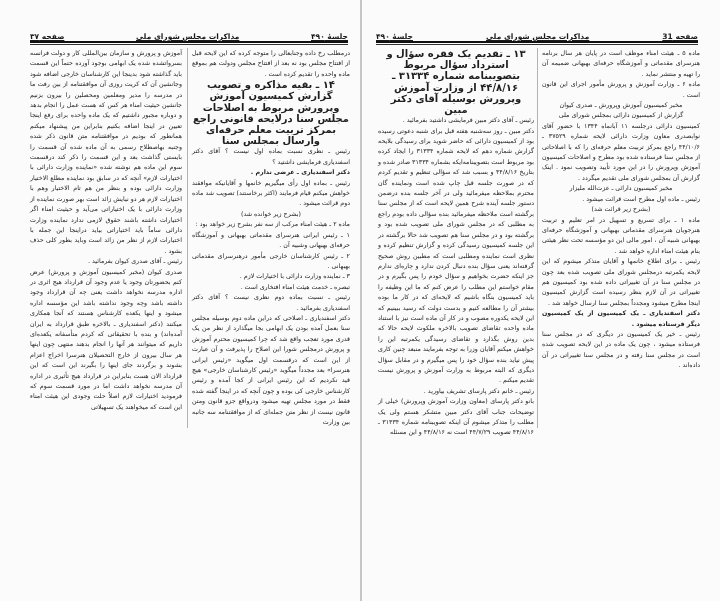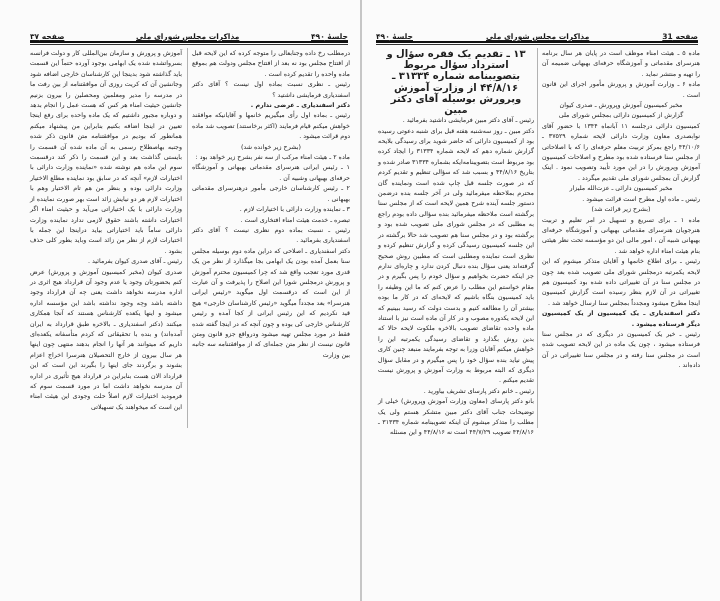--- a/index.html
+++ b/index.html
@@ -40,20 +40,21 @@
   <div class="header" style="left:30px; width:318px;">
     <span class="hdr-item">جلسهٔ ۴۹۰</span>
     <span class="hdr-item">مذاکرات مجلس شورای ملی</span>
     <span class="hdr-item">صفحه ۳۷</span>
   </div>
   <div class="rule" style="left:30px; width:318px;"></div>
   <div class="rule thin" style="left:30px; width:318px;"></div>
 
   <div class="col" id="lp-rc" style="left:192px; width:158px;">
       <p>درمطلب رخ داده وجنابعالی را متوجه کرده که این لایحه قبل از افتتاح مجلس بود نه بعد از افتتاح مجلس ودولت هم بموقع ماده واحده را تقدیم کرده است .</p>
+      <p class="heading">۱۴ ـ بقیه مذاکره و تصویب گزارش کمیسیون آموزش وپرورش مربوط به اصلاحات مجلس سنا درلایحه قانونی راجع بمرکز تربیت معلم حرفه‌ای وارسال بمجلس سنا</p>
       <p>رئیس ـ نظری نسبت بماده اول نیست ؟ آقای دکتر اسفندیاری فرمایشی داشتید ؟</p>
       <p class="bold">دکتر اسفندیاری ـ عرضی ندارم .</p>
       <p>رئیس ـ بماده اول رأی میگیریم خانمها و آقایانیکه موافقند خواهش میکنم قیام فرمایند (اکثر برخاستند) تصویب شد ماده دوم قرائت میشود .</p>
       <p class="center">(بشرح زیر خوانده شد)</p>
       <p>ماده ۲ ـ هیئت امناء مرکب از سه نفر بشرح زیر خواهد بود :</p>
       <p>۱ ـ رئیس ایرانی هنرسرای مقدماتی بهبهانی و آموزشگاه حرفه‌ای بهبهانی وشبیه آن .</p>
       <p>۲ ـ رئیس کارشناسان خارجی مأمور درهنرسرای مقدماتی بهبهانی .</p>
       <p>۳ ـ نماینده وزارت دارائی با اختیارات لازم .</p>
       <p>تبصره ـ خدمت هیئت امناء افتخاری است .</p>
       <p>رئیس ـ نسبت بماده دوم نظری نیست ؟ آقای دکتر اسفندیاری بفرمائید .</p>

